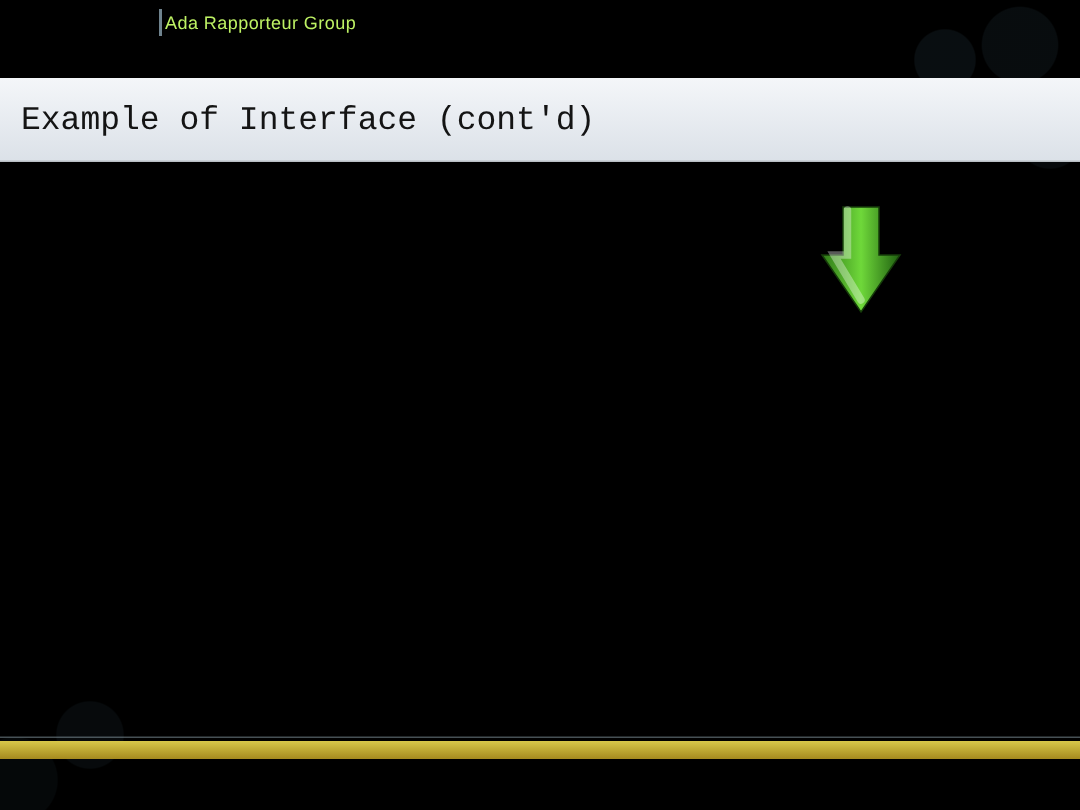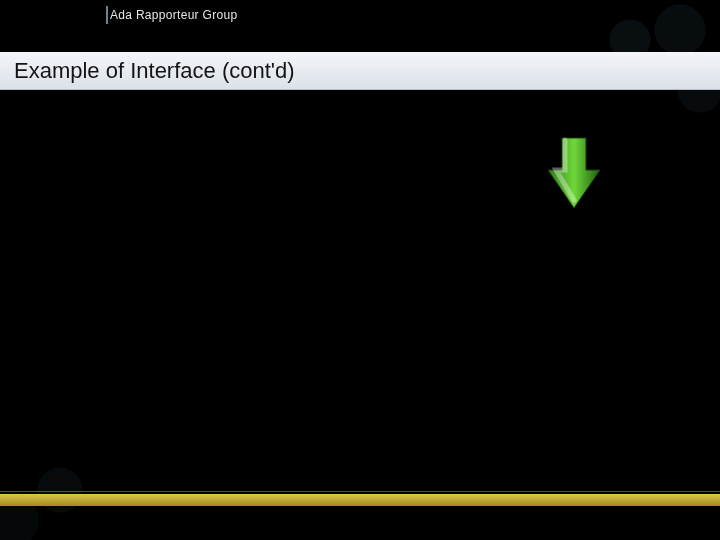--- a/index.html
+++ b/index.html
@@ -20,46 +20,47 @@
       radial-gradient(circle at 680px 30px, rgba(80,120,140,0.30) 0 25px, transparent 26px),
       radial-gradient(circle at 700px 90px, rgba(80,120,140,0.25) 0 22px, transparent 23px),
       radial-gradient(circle at 60px 490px, rgba(80,120,140,0.25) 0 22px, transparent 23px),
       radial-gradient(circle at 10px 520px, rgba(80,120,140,0.20) 0 28px, transparent 29px);
     opacity: 0.35;
   }
   .header {
     position: absolute;
     top: 8px;
     left: 110px;
-    color: #e5e5e5;
+    color: #bef264;
     font-size: 12px;
     letter-spacing: 0.3px;
     z-index: 5;
   }
   .header-rule {
     position: absolute;
     top: 6px;
     left: 106px;
     width: 2px;
     height: 18px;
     background: #6f838e;
     z-index: 5;
   }
   .title-bar {
     position: absolute;
     top: 52px;
     left: 0;
     right: 0;
-    height: 38px;
+    height: 56px;
     background: linear-gradient(#f4f6f9, #dbe1e8);
     box-shadow: inset 0 -1px 0 rgba(0,0,0,0.15);
     display: flex;
     align-items: center;
     padding-left: 14px;
     z-index: 4;
+    font-family: Liberation Mono, monospace;
   }
   .title-bar h1 {
     margin: 0;
     font-size: 22px;
     font-weight: normal;
     color: #141414;
   }
   .content {
     position: absolute;
     top: 108px;

